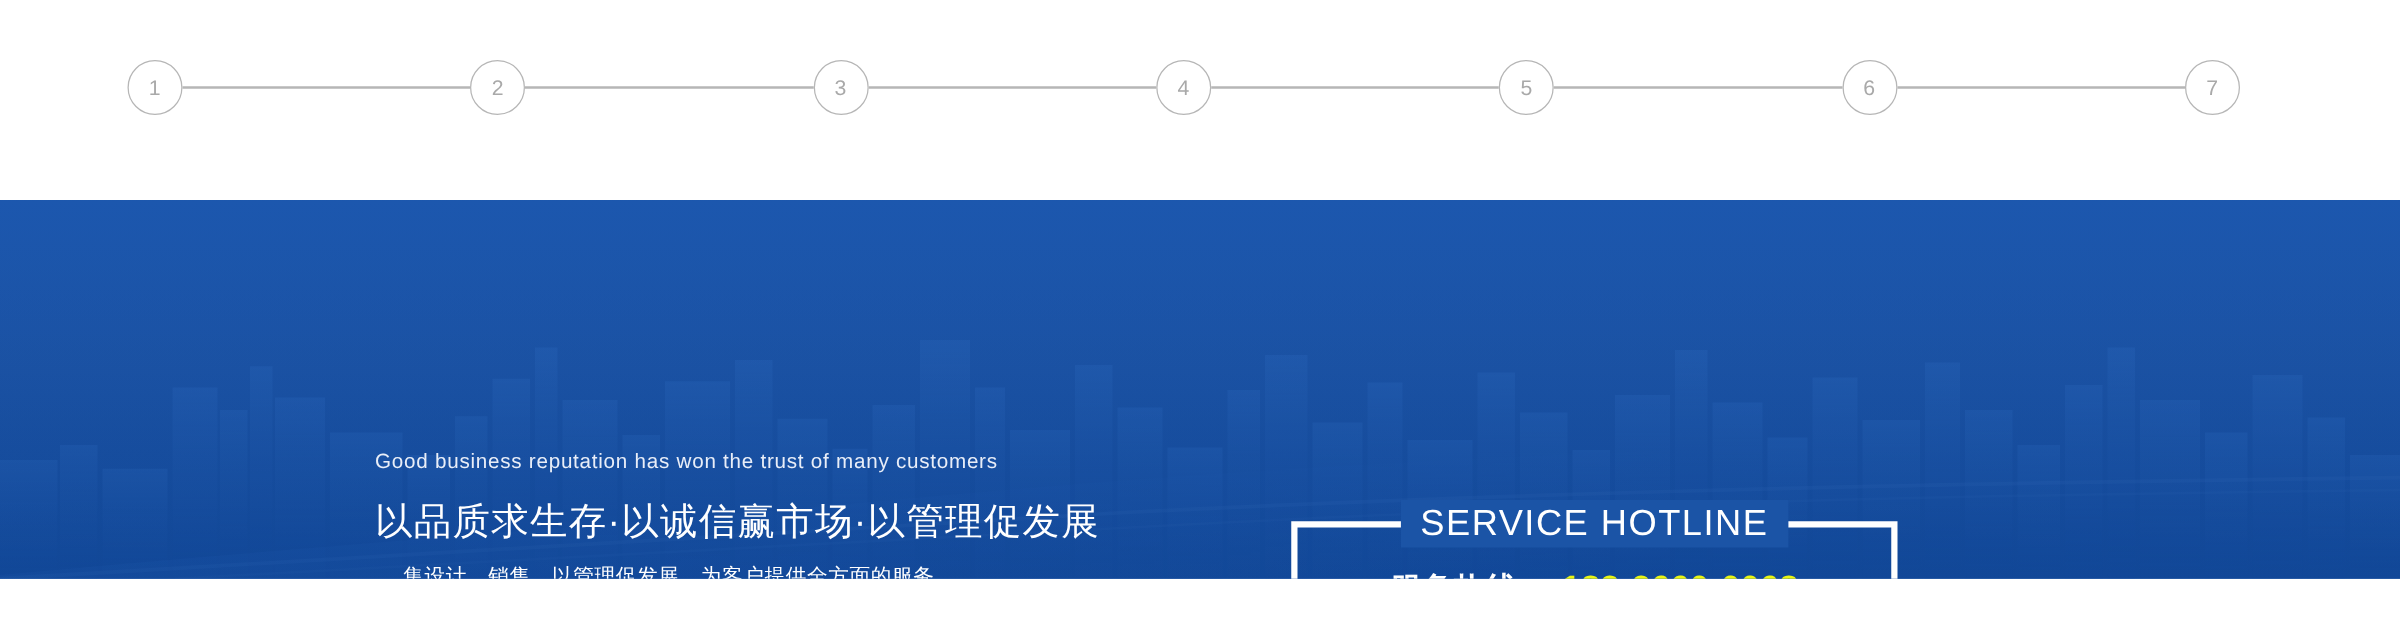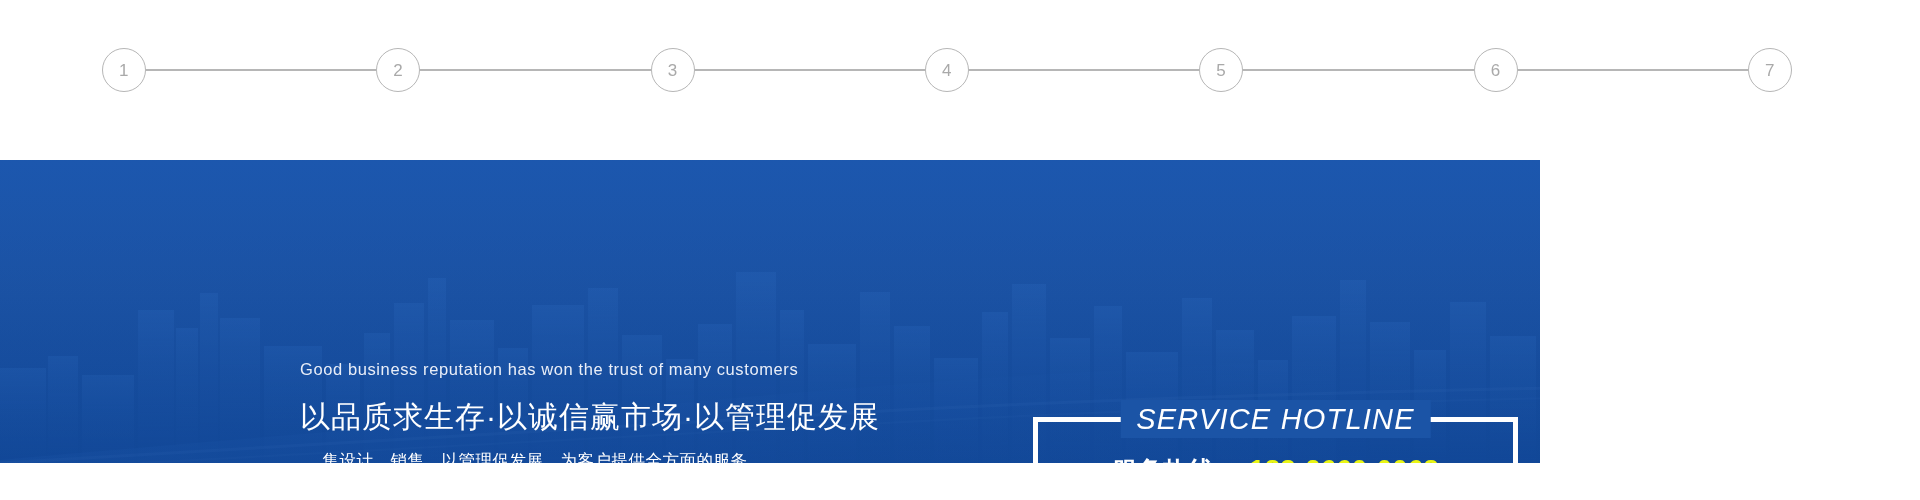--- a/index.html
+++ b/index.html
@@ -67,21 +67,21 @@
     height: 2px;
     background: #b6b6b6;
     z-index: 1;
   }
 
   
   .banner {
     position: absolute;
     left: 0;
     top: 160px;
-    width: 1540px;
+    width: 1920px;
     height: 303px;
     background: #1b54a6;
     overflow: hidden;
   }
   .banner-bg {
     position: absolute;
     inset: 0;
     background:
       linear-gradient(180deg, #1c56ab 0%, #1b52a3 45%, #134a99 100%);
   }
@@ -155,21 +155,20 @@
     transform: translateX(-50%);
     padding: 0 16px;
     background: #1b54a6;
     font-family: "Liberation Sans", "DejaVu Sans", sans-serif;
     font-size: 29px;
     line-height: 38px;
     color: #ffffff;
     letter-spacing: 1.2px;
     white-space: nowrap;
     font-weight: 400;
-    font-style: italic;
   }
   .hotline-rows {
     position: absolute;
     left: 0;
     top: 30px;
     width: 100%;
   }
   .hotline-row {
     display: flex;
     align-items: baseline;

